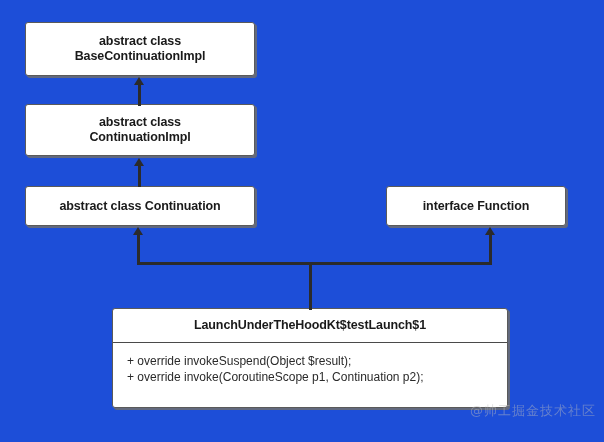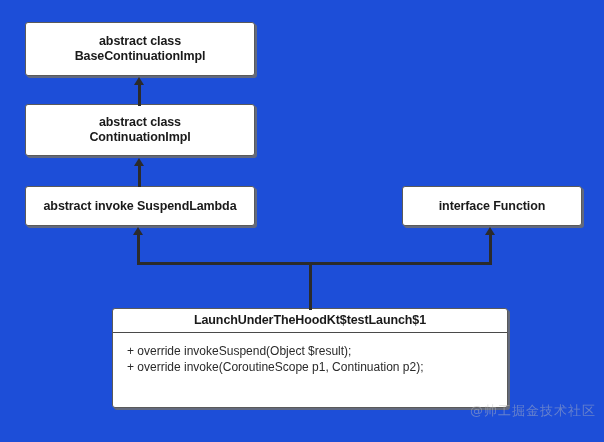--- a/index.html
+++ b/index.html
@@ -36,21 +36,21 @@
     font-size: 12.5px;
     color: #1a1a1a;
     text-align: center;
     line-height: 15px;
     letter-spacing: -0.1px;
     white-space: pre-line;
   }
 
   
   .uml-head {
-    height: 24px;
+    height: 34px;
     display: flex;
     align-items: center;
     justify-content: center;
     border-bottom: 1px solid #4a4a4a;
     box-sizing: border-box;
   }
   .uml-head .uml-title { font-size: 12.5px; }
   .uml-body {
     flex: 1;
     padding: 10px 10px 2px 14px;
@@ -102,24 +102,24 @@
     <div class="uml-title">abstract class
 BaseContinuationImpl</div>
   </div>
 
   <div class="uml-box uml-simple" style="left:25px; top:104px; width:230px; height:52px;">
     <div class="uml-title">abstract class
 ContinuationImpl</div>
   </div>
 
   <div class="uml-box uml-simple" style="left:25px; top:186px; width:230px; height:40px;">
-    <div class="uml-title">abstract invoke SuspendLambda</div>
+    <div class="uml-title">abstract class Continuation</div>
   </div>
 
-  <div class="uml-box uml-simple" style="left:402px; top:186px; width:180px; height:40px;">
+  <div class="uml-box uml-simple" style="left:386px; top:186px; width:180px; height:40px;">
     <div class="uml-title">interface Function</div>
   </div>
 
   <div class="uml-box" style="left:112px; top:308px; width:396px; height:100px;">
     <div class="uml-head">
       <div class="uml-title">LaunchUnderTheHoodKt$testLaunch$1</div>
     </div>
     <div class="uml-body">
       <div class="uml-member">+ override invokeSuspend(Object $result);</div>
       <div class="uml-member">+ override invoke(CoroutineScope p1, Continuation p2);</div>

